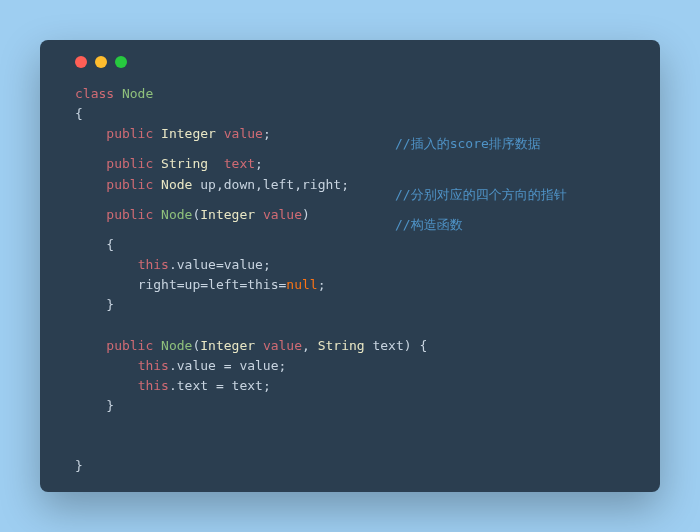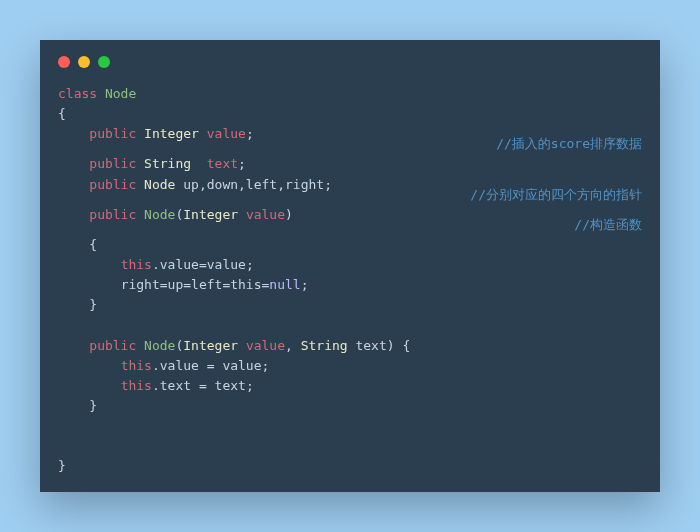--- a/index.html
+++ b/index.html
@@ -13,23 +13,23 @@
       height: 532px;
       display: flex;
       align-items: center;
       justify-content: center;
       font-family: "Monaco", "Menlo", "Consolas", monospace;
     }
     .window {
       background: #2b3e50;
       width: 620px;
       height: 452px;
-      border-radius: 0;
+      border-radius: 8px;
       box-shadow: 0 16px 40px rgba(0,0,0,0.28);
-      padding: 16px 18px;
+      padding: 16px 35px;
       overflow: hidden;
     }
     .titlebar {
       display: flex;
       gap: 8px;
       padding-bottom: 16px;
     }
     .tl-btn {
       width: 12px;
       height: 12px;
@@ -41,25 +41,24 @@
     .code {
       font-size: 13px;
       line-height: 1.55;
       white-space: pre;
       color: #c8d4e0;
     }
     .kw { color: #cf6b74; }
     .type { color: #e9e7c5; }
     .cls { color: #8fc07c; }
     .pnc { color: #c8d4e0; }
-    .nul { color: #c4b5fd; }
+    .nul { color: #f97316; }
     .cmt { color: #4f93c7; margin-top: 10px; }
     .row {
       display: flex;
-      justify-content: space-between;
     }
     .col-code {
       min-width: 320px;
     }
   </style>
 </head>
 <body>
 
 <div class="window">
   <div class="titlebar">

